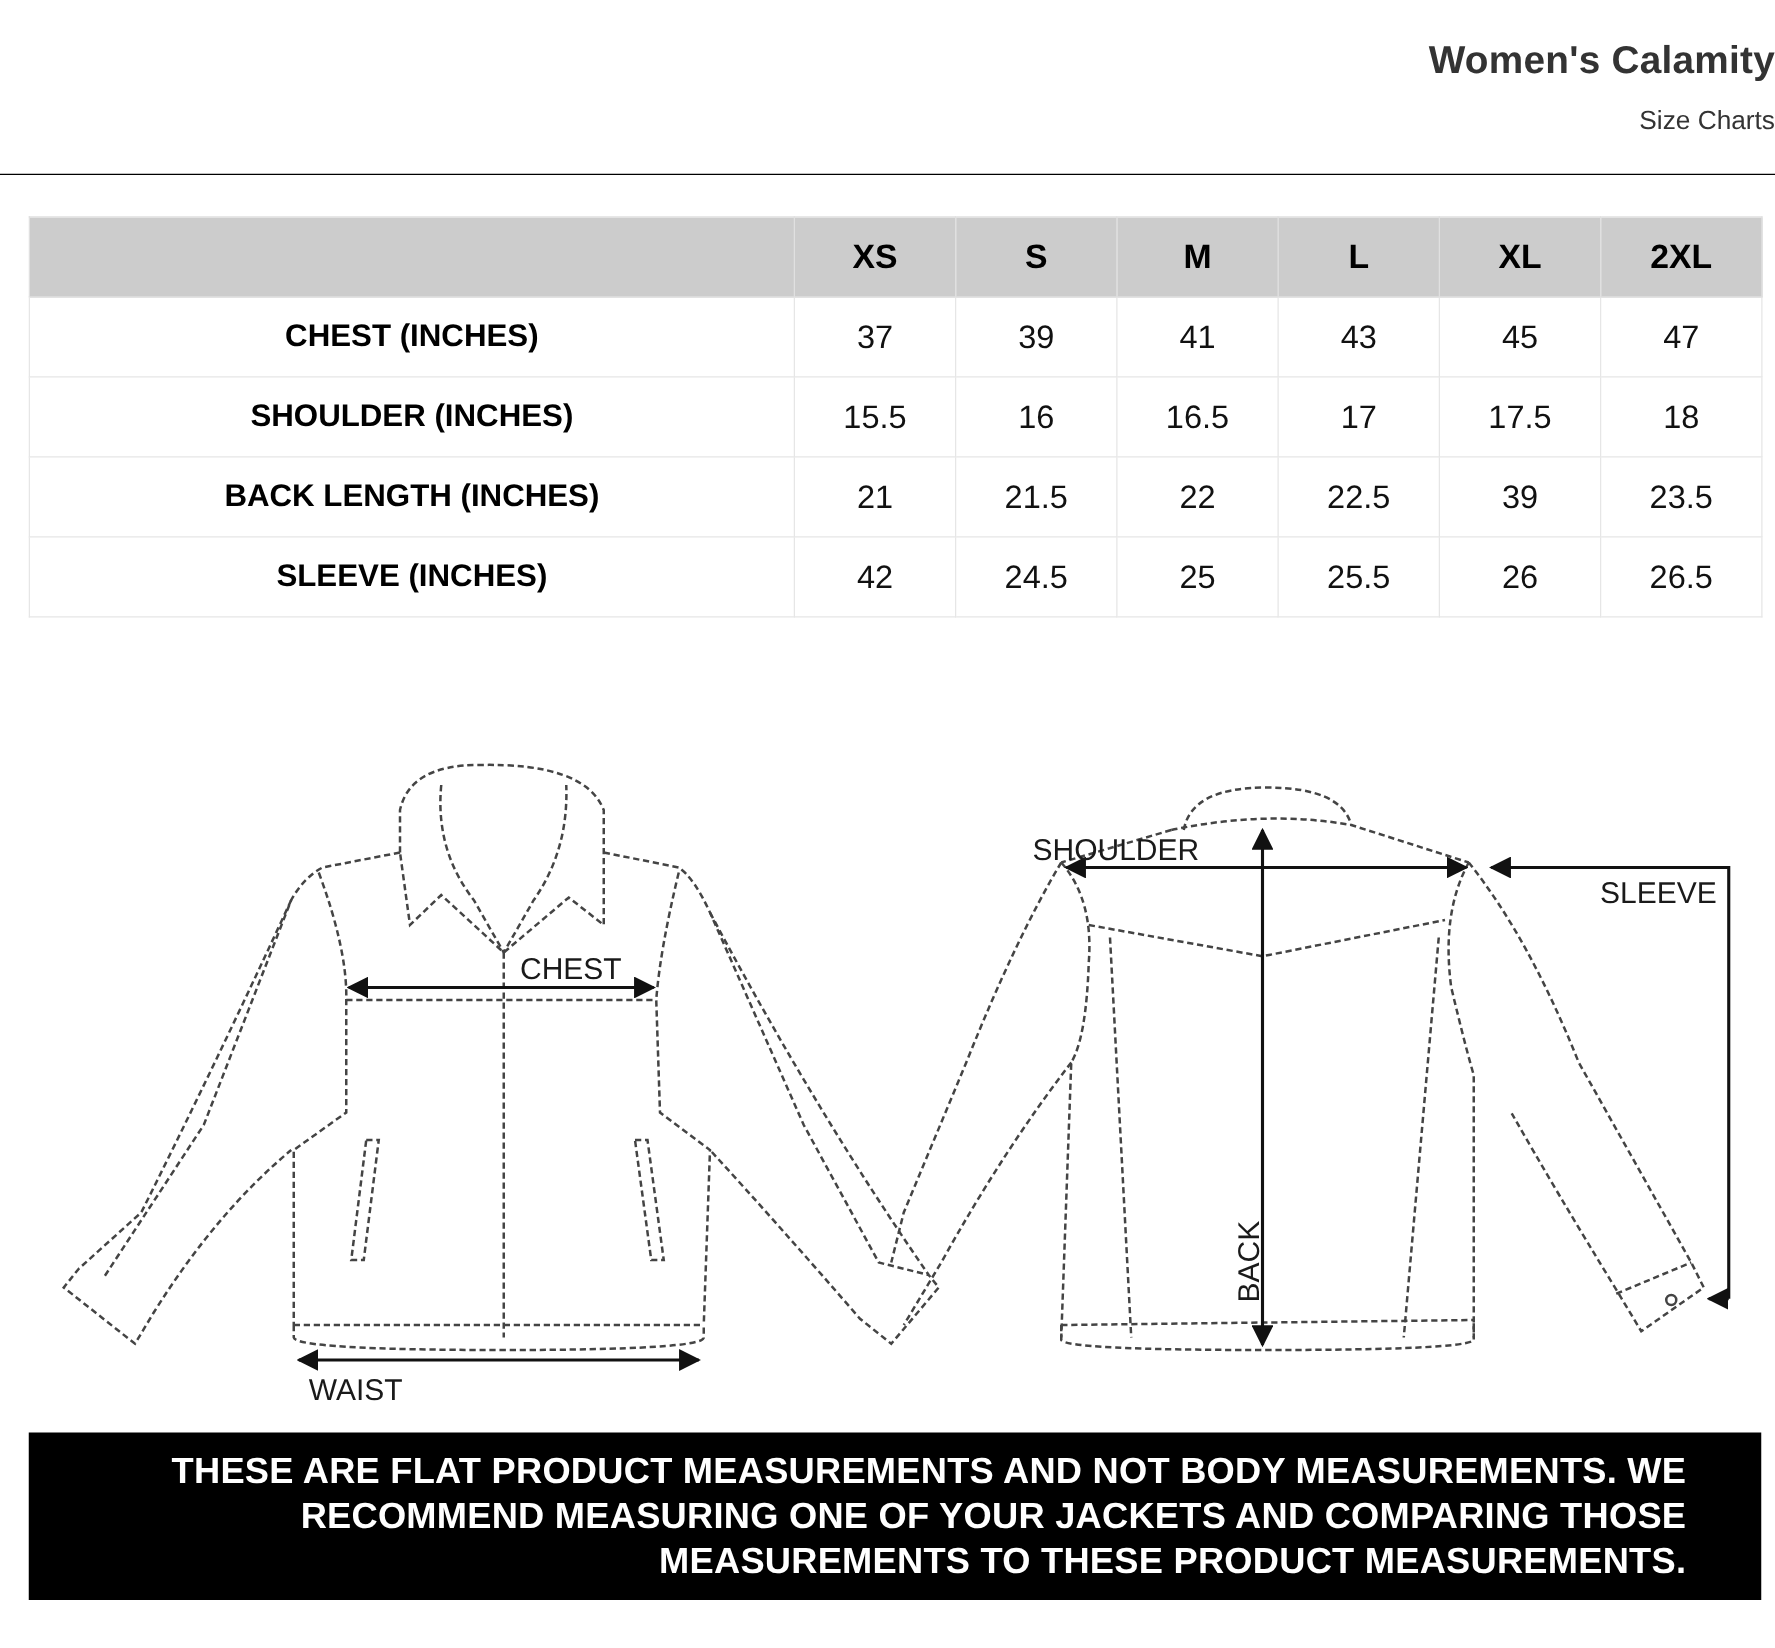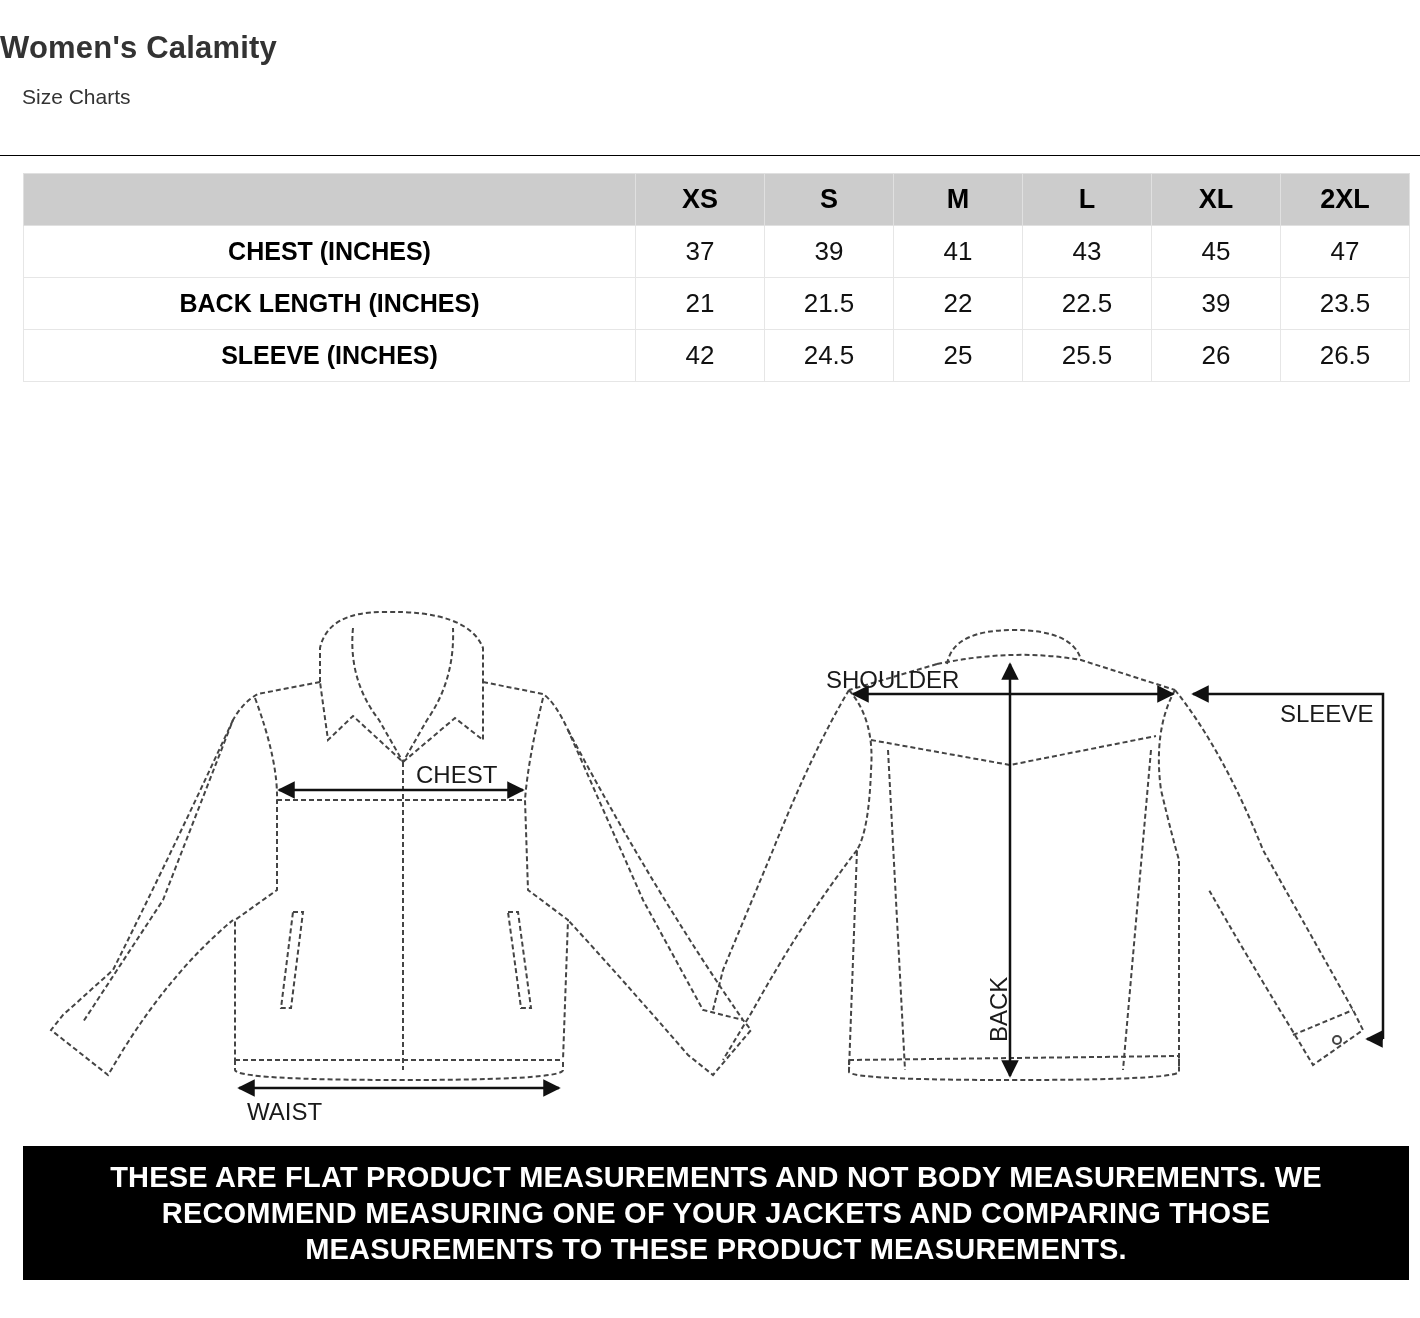--- a/index.html
+++ b/index.html
@@ -1,36 +1,36 @@
 <!DOCTYPE html>
 <html><head>
   <meta charset="utf-8">
   <style>
     * { box-sizing: border-box; margin: 0; padding: 0; }
     html, body { width: 1420px; height: 1318px; background: #ffffff; overflow: hidden; }
     body { font-family: "Liberation Sans", "DejaVu Sans", sans-serif; color: #000; position: relative; }
 
-    .header { position: absolute; left: 0; top: 0; width: 1420px; height: 156px; border-bottom: 1.5px solid #000; text-align: left; }
+    .header { position: absolute; left: 0; top: 0; width: 1420px; height: 140px; border-bottom: 1.5px solid #000; text-align: right; }
     .title { position: absolute; left: 0; right: 0; top: 30px; font-size: 31px; font-weight: bold; color: #333333; letter-spacing: 0.2px; }
     .subtitle { position: absolute; left: 0; right: 0; top: 85px; font-size: 21px; color: #333333; padding-left: 22px; }
 
     .size-table { position: absolute; left: 23px; top: 173px; width: 1386px; border-collapse: collapse; table-layout: fixed; }
-    .size-table th, .size-table td { border: 1px solid #e6e6e6; text-align: center; height: 52px; vertical-align: middle; }
+    .size-table th, .size-table td { border: 1px solid #e6e6e6; text-align: center; height: 64px; vertical-align: middle; }
     .size-table thead th { background: #cccccc; font-size: 27px; font-weight: bold; color: #000; border-color: #e0e0e0; }
     .size-table tbody td { font-size: 26px; color: #111; margin-top: 13px; }
     .size-table tbody td.row-label { font-weight: bold; font-size: 25px; color: #000; }
     .size-table col.label-col { width: 612px; }
     .size-table col.size-col { width: 129px; }
 
     .diagram { position: absolute; left: 23px; top: 590px; width: 1386px; height: 545px; }
     .diagram svg { width: 100%; height: 100%; }
     .diagram text { font-family: "Liberation Sans", "DejaVu Sans", sans-serif; fill: #1a1a1a; }
 
     .notice { position: absolute; left: 23px; top: 1146px; width: 1386px; height: 134px; background: #000; color: #fff; display: flex; align-items: center; justify-content: center; text-align: center; padding: 0 60px; }
-    .notice p { font-size: 29px; font-weight: bold; line-height: 36px; letter-spacing: 0.2px; }
+    .notice p { font-size: 29px; font-weight: bold; line-height: 36px; letter-spacing: 0.2px; text-align: right; }
   </style>
 </head>
 <body>
 
 <div class="header">
   <h1 class="title">Women's Calamity</h1>
   <div class="subtitle">Size Charts</div>
 </div>
 
 <table class="size-table">
@@ -56,20 +56,29 @@
   </thead>
   <tbody>
     <tr>
       <td class="row-label">CHEST (INCHES)</td>
       <td>37</td>
       <td>39</td>
       <td>41</td>
       <td>43</td>
       <td>45</td>
       <td>47</td>
+    </tr>
+    <tr>
+      <td class="row-label">SHOULDER (INCHES)</td>
+      <td>15.5</td>
+      <td>16</td>
+      <td>16.5</td>
+      <td>17</td>
+      <td>17.5</td>
+      <td>18</td>
     </tr>
     <tr>
       <td class="row-label">BACK LENGTH (INCHES)</td>
       <td>21</td>
       <td>21.5</td>
       <td>22</td>
       <td>22.5</td>
       <td>39</td>
       <td>23.5</td>
     </tr>

